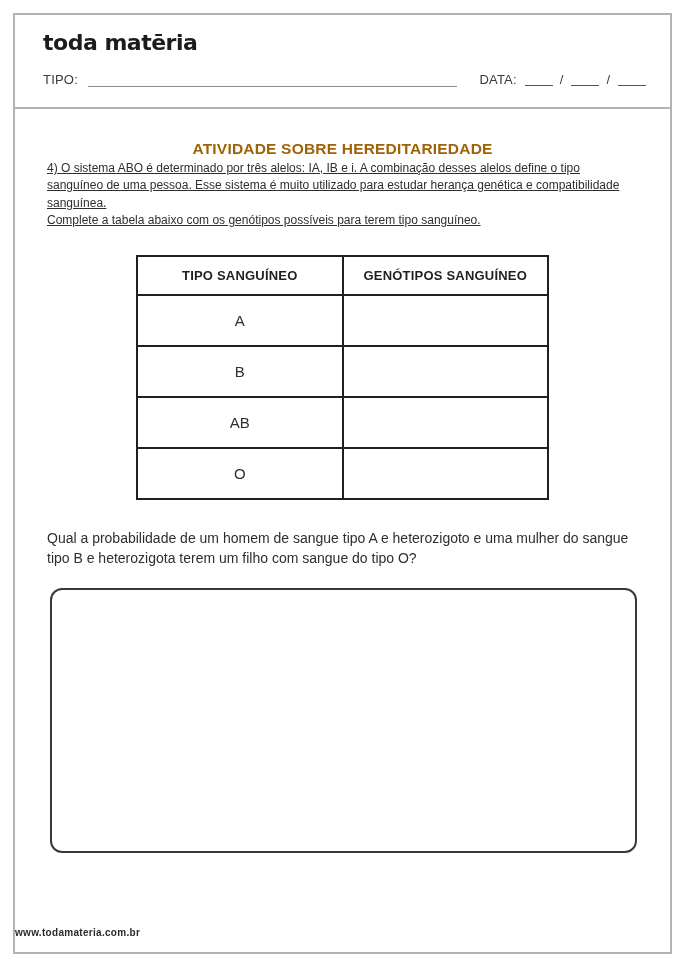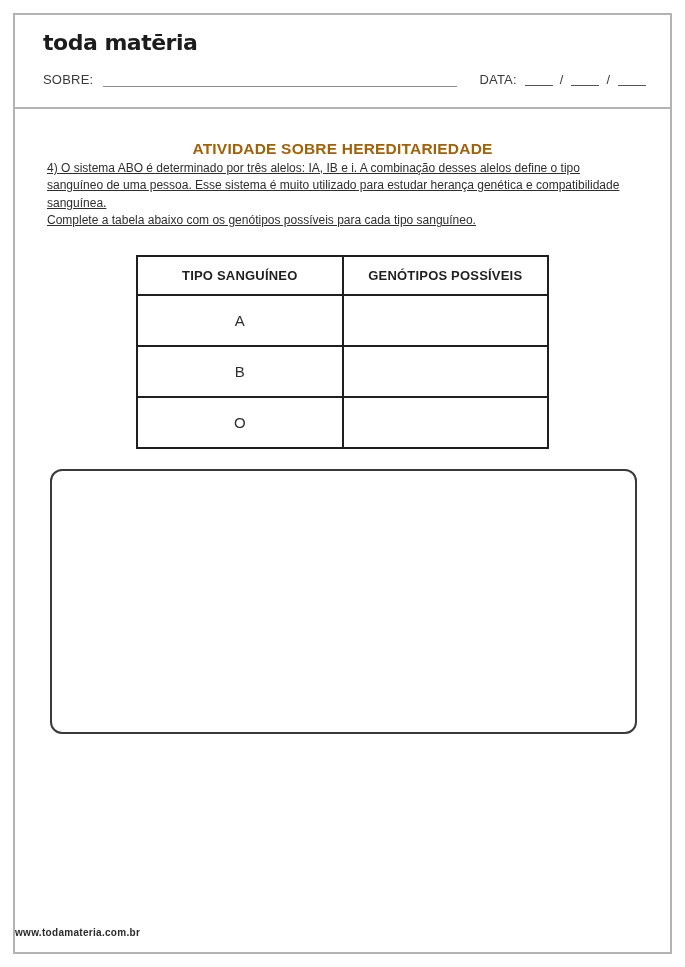--- a/index.html
+++ b/index.html
@@ -134,66 +134,71 @@
 <body>
 
 <div class="sheet">
   <div class="frame">
 
     <div class="header">
       <div class="logo">toda matēria</div>
 
 
       <div class="field-row">
-        <span class="field-label">SOBRE:</span>
+        <span class="field-label">TIPO:</span>
         <span class="fill-line nome-line"></span>
         <span class="date-group">
           <span class="field-label">DATA:</span>
           <span class="date-blank"></span>
           <span class="date-sep">/</span>
           <span class="date-blank"></span>
           <span class="date-sep">/</span>
           <span class="date-blank"></span>
         </span>
       </div>
     </div>
 
     <div class="divider"></div>
 
     <div class="content">
       <div class="title">ATIVIDADE SOBRE HEREDITARIEDADE</div>
 
       <div class="question-text">
         <span>4) O sistema ABO é determinado por três alelos: IA, IB e i. A combinação desses alelos define o tipo sanguíneo de uma pessoa. Esse sistema é muito utilizado para estudar herança genética e compatibilidade sanguínea.</span><br>
-        <span>Complete a tabela abaixo com os genótipos possíveis para cada tipo sanguíneo.</span>
+        <span>Complete a tabela abaixo com os genótipos possíveis para terem tipo sanguíneo.</span>
       </div>
 
       <table class="blood-table">
         <thead>
           <tr>
             <th>TIPO SANGUÍNEO</th>
-            <th>GENÓTIPOS POSSÍVEIS</th>
+            <th>GENÓTIPOS SANGUÍNEO</th>
           </tr>
         </thead>
         <tbody>
           <tr>
             <td>A</td>
             <td></td>
           </tr>
           <tr>
             <td>B</td>
             <td></td>
           </tr>
           <tr>
+            <td>AB</td>
+            <td></td>
+          </tr>
+          <tr>
             <td>O</td>
             <td></td>
           </tr>
         </tbody>
       </table>
 
+      <div class="question2">Qual a probabilidade de um homem de sangue tipo A e heterozigoto e uma mulher do sangue tipo B e heterozigota terem um filho com sangue do tipo O?</div>
 
       <div class="answer-box"></div>
     </div>
 
     <div class="footer">www.todamateria.com.br</div>
 
   </div>
 </div>
 
 </body></html>

